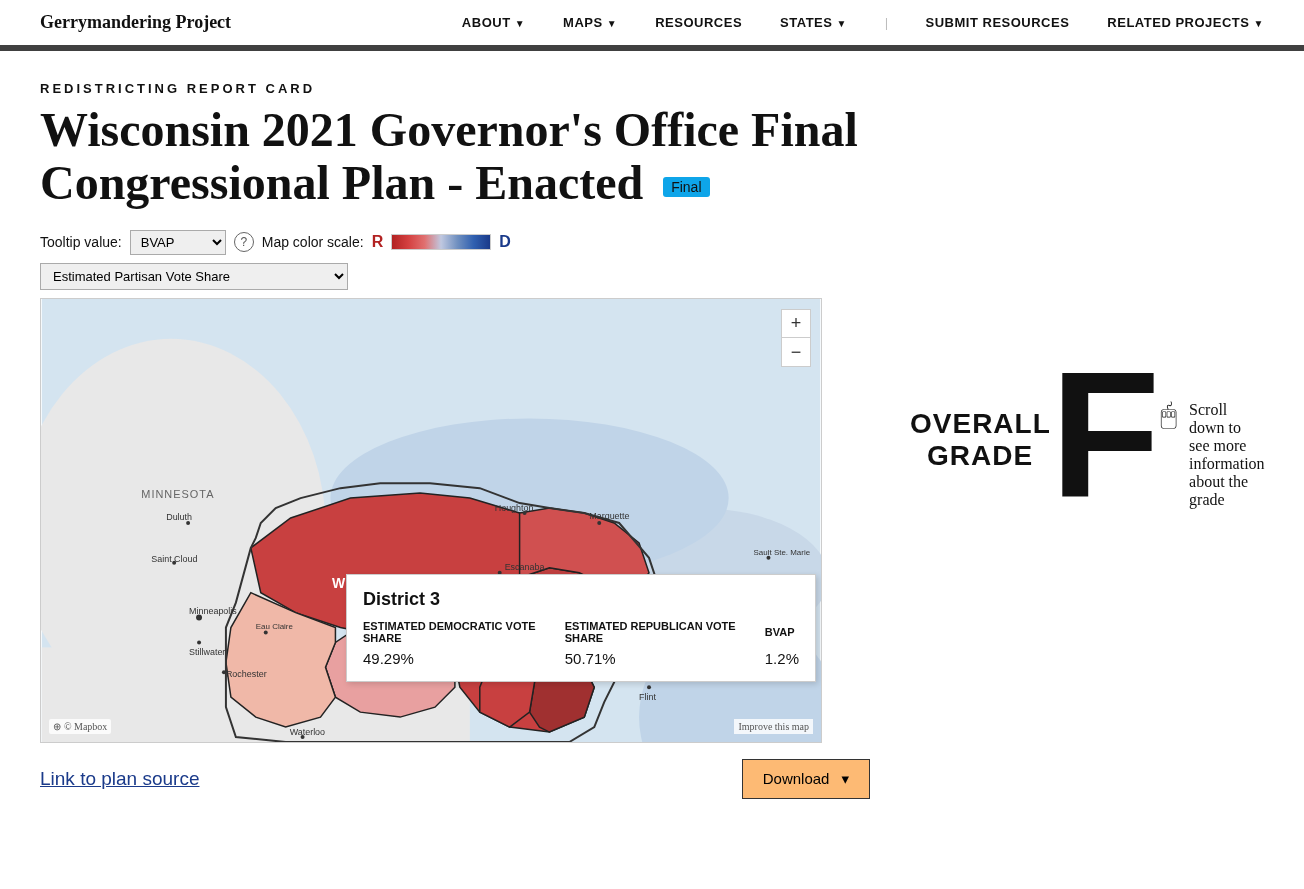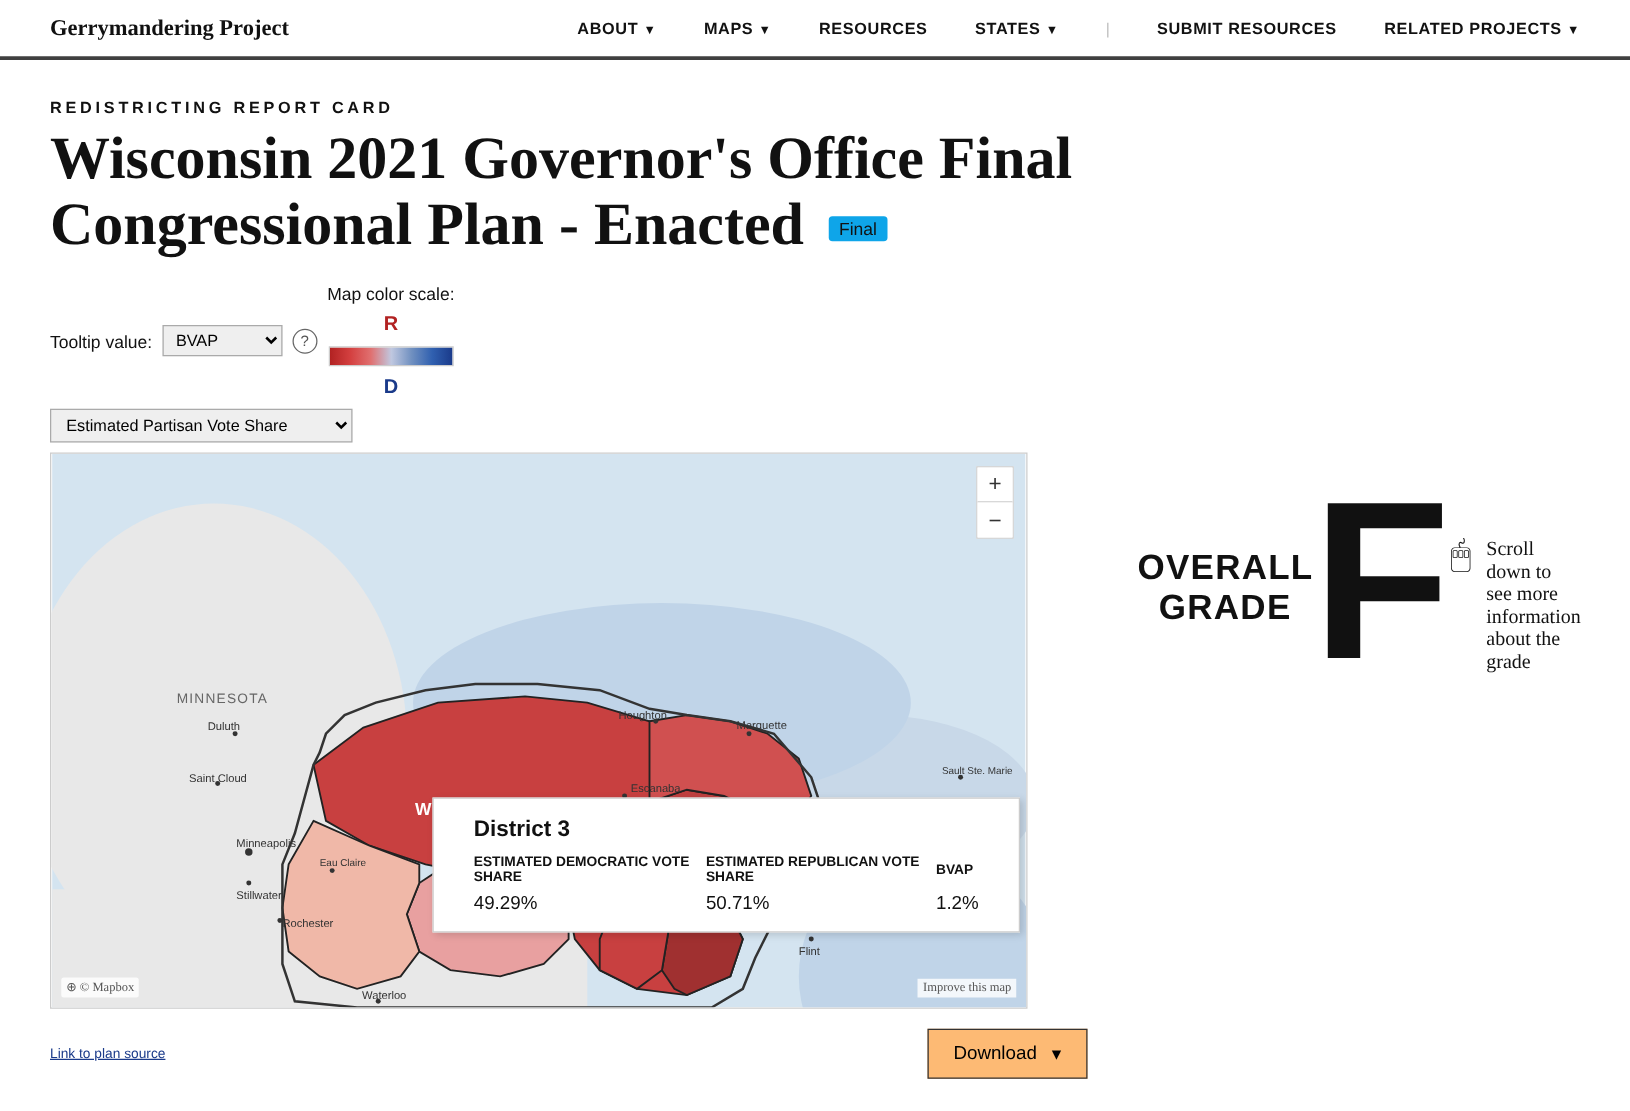--- a/index.html
+++ b/index.html
@@ -1,21 +1,21 @@
 <!DOCTYPE html>
 <html><head>
   <meta charset="utf-8">
   <style>
     * { box-sizing: border-box; margin: 0; padding: 0; }
     body { font-family: 'Georgia', serif; background: #fff; color: #111; min-width: 1304px; }
 
     
     nav {
       display: flex; align-items: center; justify-content: space-between;
-      padding: 12px 40px; border-bottom: 3px solid #404040;
+      padding: 12px 40px; border-bottom: 6px solid #404040;
     }
     .nav-logo { font-size: 18px; font-weight: bold; color: #111; text-decoration: none; }
     .nav-links { display: flex; gap: 38px; align-items: center; font-size: 13px; }
     .nav-links a { color: #111; text-decoration: none; font-family: Arial, sans-serif; font-weight: 600; letter-spacing: 0.5px; }
     .nav-sep { color: #999; }
     .nav-arrow { font-size: 10px; }
 
     
     .main { display: flex; padding: 30px 40px; gap: 40px; }
     .left-col { flex: 0 0 830px; }
@@ -34,28 +34,28 @@
 
     
     .map-controls { display: flex; align-items: center; gap: 8px; margin: 20px 0 8px 0; flex-wrap: wrap; }
     .tooltip-row { display: flex; align-items: center; gap: 8px; font-size: 14px; font-family: Arial, sans-serif; }
     .tooltip-row select { font-size: 13px; padding: 3px 6px; border: 1px solid #aaa; }
     .help-btn {
       width: 20px; height: 20px; border-radius: 50%; border: 1px solid #666;
       font-size: 12px; cursor: pointer; background: #fff; color: #555;
       display: flex; align-items: center; justify-content: center;
     }
-    .color-scale-row { display: flex; align-items: center; gap: 8px; font-size: 14px; font-family: Arial, sans-serif; flex-direction: column; }
+    .color-scale-row { display: flex; align-items: center; gap: 8px; font-size: 14px; font-family: Arial, sans-serif; }
     .color-bar {
       width: 100px; height: 16px;
       background: linear-gradient(to right, #b22222, #d44040, #e07070, #c0c8e0, #7090c0, #3060b0, #1a3a8a);
       border: 1px solid #ccc;
     }
     .map-dropdown-row { margin-bottom: 8px; }
-    .map-dropdown-row select { font-size: 13px; padding: 4px 8px; border: 1px solid #aaa; width: 242px; }
+    .map-dropdown-row select { font-size: 13px; padding: 4px 8px; border: 1px solid #aaa; width: 308px; }
 
     
     .map-container { position: relative; width: 782px; height: 445px; border: 1px solid #ccc; overflow: hidden; }
     .map-svg { width: 100%; height: 100%; }
 
     .map-zoom-controls {
       position: absolute; top: 10px; right: 10px; display: flex; flex-direction: column;
       border: 1px solid #ccc; background: #fff;
     }
     .map-zoom-controls button {
@@ -70,30 +70,30 @@
     }
     .map-credit {
       position: absolute; bottom: 8px; right: 8px; font-size: 10px; color: #555;
       background: rgba(255,255,255,0.8); padding: 2px 4px; margin-top: 26px;
     }
 
     
     .district-tooltip {
       position: absolute; bottom: 60px; left: 305px; background: #fff;
       border: 1px solid #ccc; box-shadow: 2px 2px 6px rgba(0,0,0,0.15);
-      padding: 14px 32px; width: 470px; font-family: Arial, sans-serif; z-index: 10;
+      padding: 14px 16px; width: 470px; font-family: Arial, sans-serif; z-index: 10;
     }
     .district-tooltip h3 { font-size: 18px; font-weight: bold; margin-bottom: 10px; }
     .tooltip-table { width: 100%; border-collapse: collapse; }
     .tooltip-table th { font-size: 11px; font-weight: 700; text-align: left; padding-bottom: 4px; text-transform: uppercase; }
     .tooltip-table td { font-size: 15px; padding-top: 2px; }
 
     
     .bottom-actions { display: flex; justify-content: space-between; align-items: center; margin-top: 16px; }
-    .link-plan { font-size: 11px; color: #1a3a8a; text-decoration: underline; cursor: pointer; font-family: Arial, sans-serif; }
+    .link-plan { font-size: 19px; color: #1a3a8a; text-decoration: underline; cursor: pointer; font-family: Arial, sans-serif; }
     .download-btn {
       display: flex; align-items: center; gap: 12px;
       border: 1px solid #333; background: #fdba74; padding: 10px 20px;
       font-size: 15px; cursor: pointer; font-family: Arial, sans-serif;
     }
 
     
     .overall-grade-label {
       font-size: 28px; font-weight: bold; font-family: Arial, sans-serif;
       letter-spacing: 1px; text-align: center; margin-bottom: 20px;

